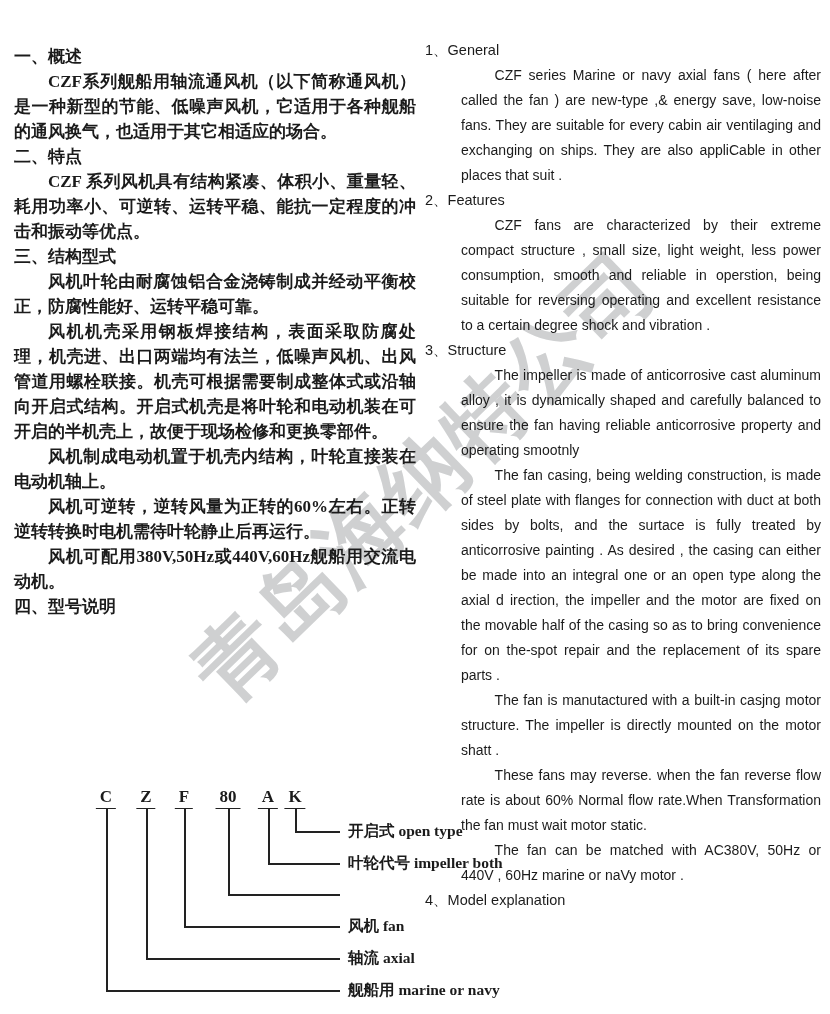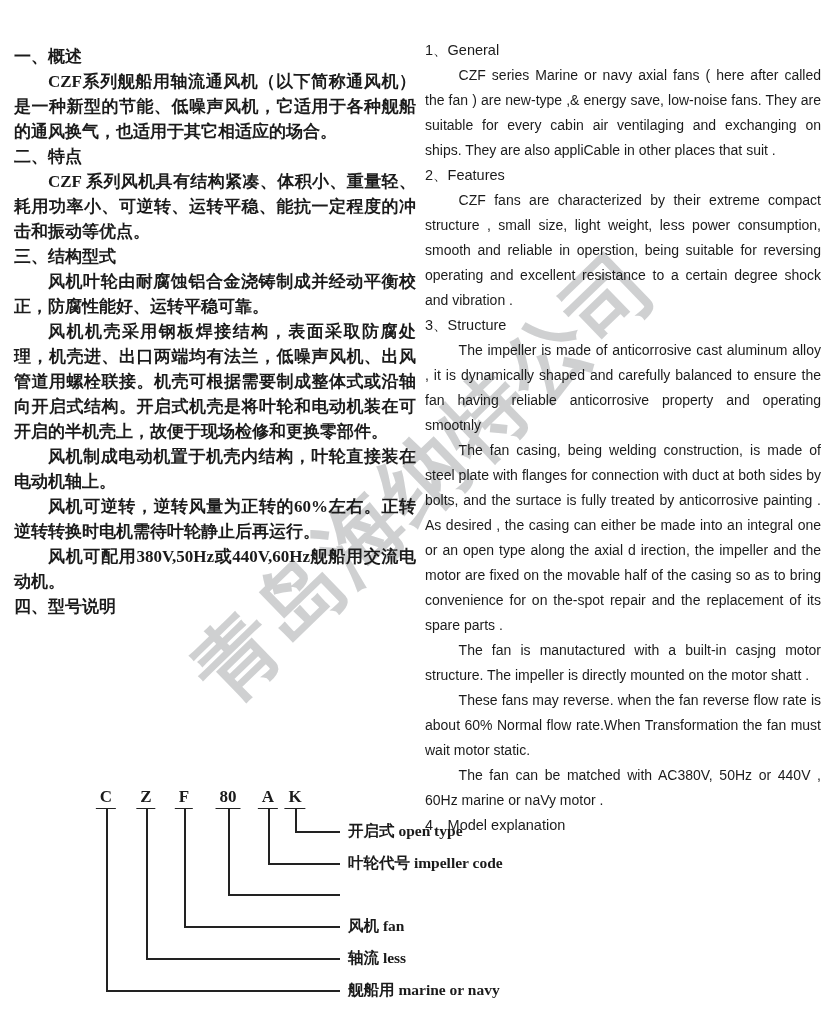--- a/index.html
+++ b/index.html
@@ -36,21 +36,21 @@
   }
   .col-right{
     left:425px;width:396px;padding-top:38px;
     font-family:"Liberation Sans","DejaVu Sans",sans-serif;
     font-size:14px;line-height:25px;font-weight:normal;
     text-align:justify;
   }
   .col h2{font-size:17px;margin:0;padding:0;font-weight:bold;line-height:25px;}
   .col-right h2{font-size:14.5px;font-weight:normal;}
   .col p{margin:0;padding:0;text-indent:2em;}
-  .col-right p{text-indent:2.4em;}
+  .col-right p{text-indent:2.4em;margin-left:36px;}
   
   .mb25{margin-bottom:25px;}
   .mb50{margin-bottom:50px;}
   .mb28{margin-bottom:28px;}
   .mb13{margin-bottom:13px;}
   .mb10{margin-bottom:10px;}
   .indent-head{padding-left:30px;}
   
   .diagram{position:absolute;left:0;top:785px;width:830px;height:225px;z-index:2;}
   .code-letter{
@@ -127,19 +127,19 @@
     <div class="vline" style="left:295px;height:23px"></div>
 
     <div class="hline" style="left:295px;top:46px;width:45px"></div>
     <div class="hline" style="left:268px;top:78px;width:72px"></div>
     <div class="hline" style="left:228px;top:109px;width:112px"></div>
     <div class="hline" style="left:184px;top:141px;width:156px"></div>
     <div class="hline" style="left:146px;top:173px;width:194px"></div>
     <div class="hline" style="left:106px;top:205px;width:234px"></div>
 
     <div class="dlabel" style="top:36px">开启式 open type</div>
-    <div class="dlabel" style="top:68px">叶轮代号 impeller code</div>
+    <div class="dlabel" style="top:68px">叶轮代号 impeller both</div>
     <div class="dlabel" style="top:131px">风机 fan</div>
-    <div class="dlabel" style="top:163px">轴流 less</div>
+    <div class="dlabel" style="top:163px">轴流 axial</div>
     <div class="dlabel" style="top:195px">舰船用  marine or navy</div>
   </div>
 
 </div>
 
 </body></html>

